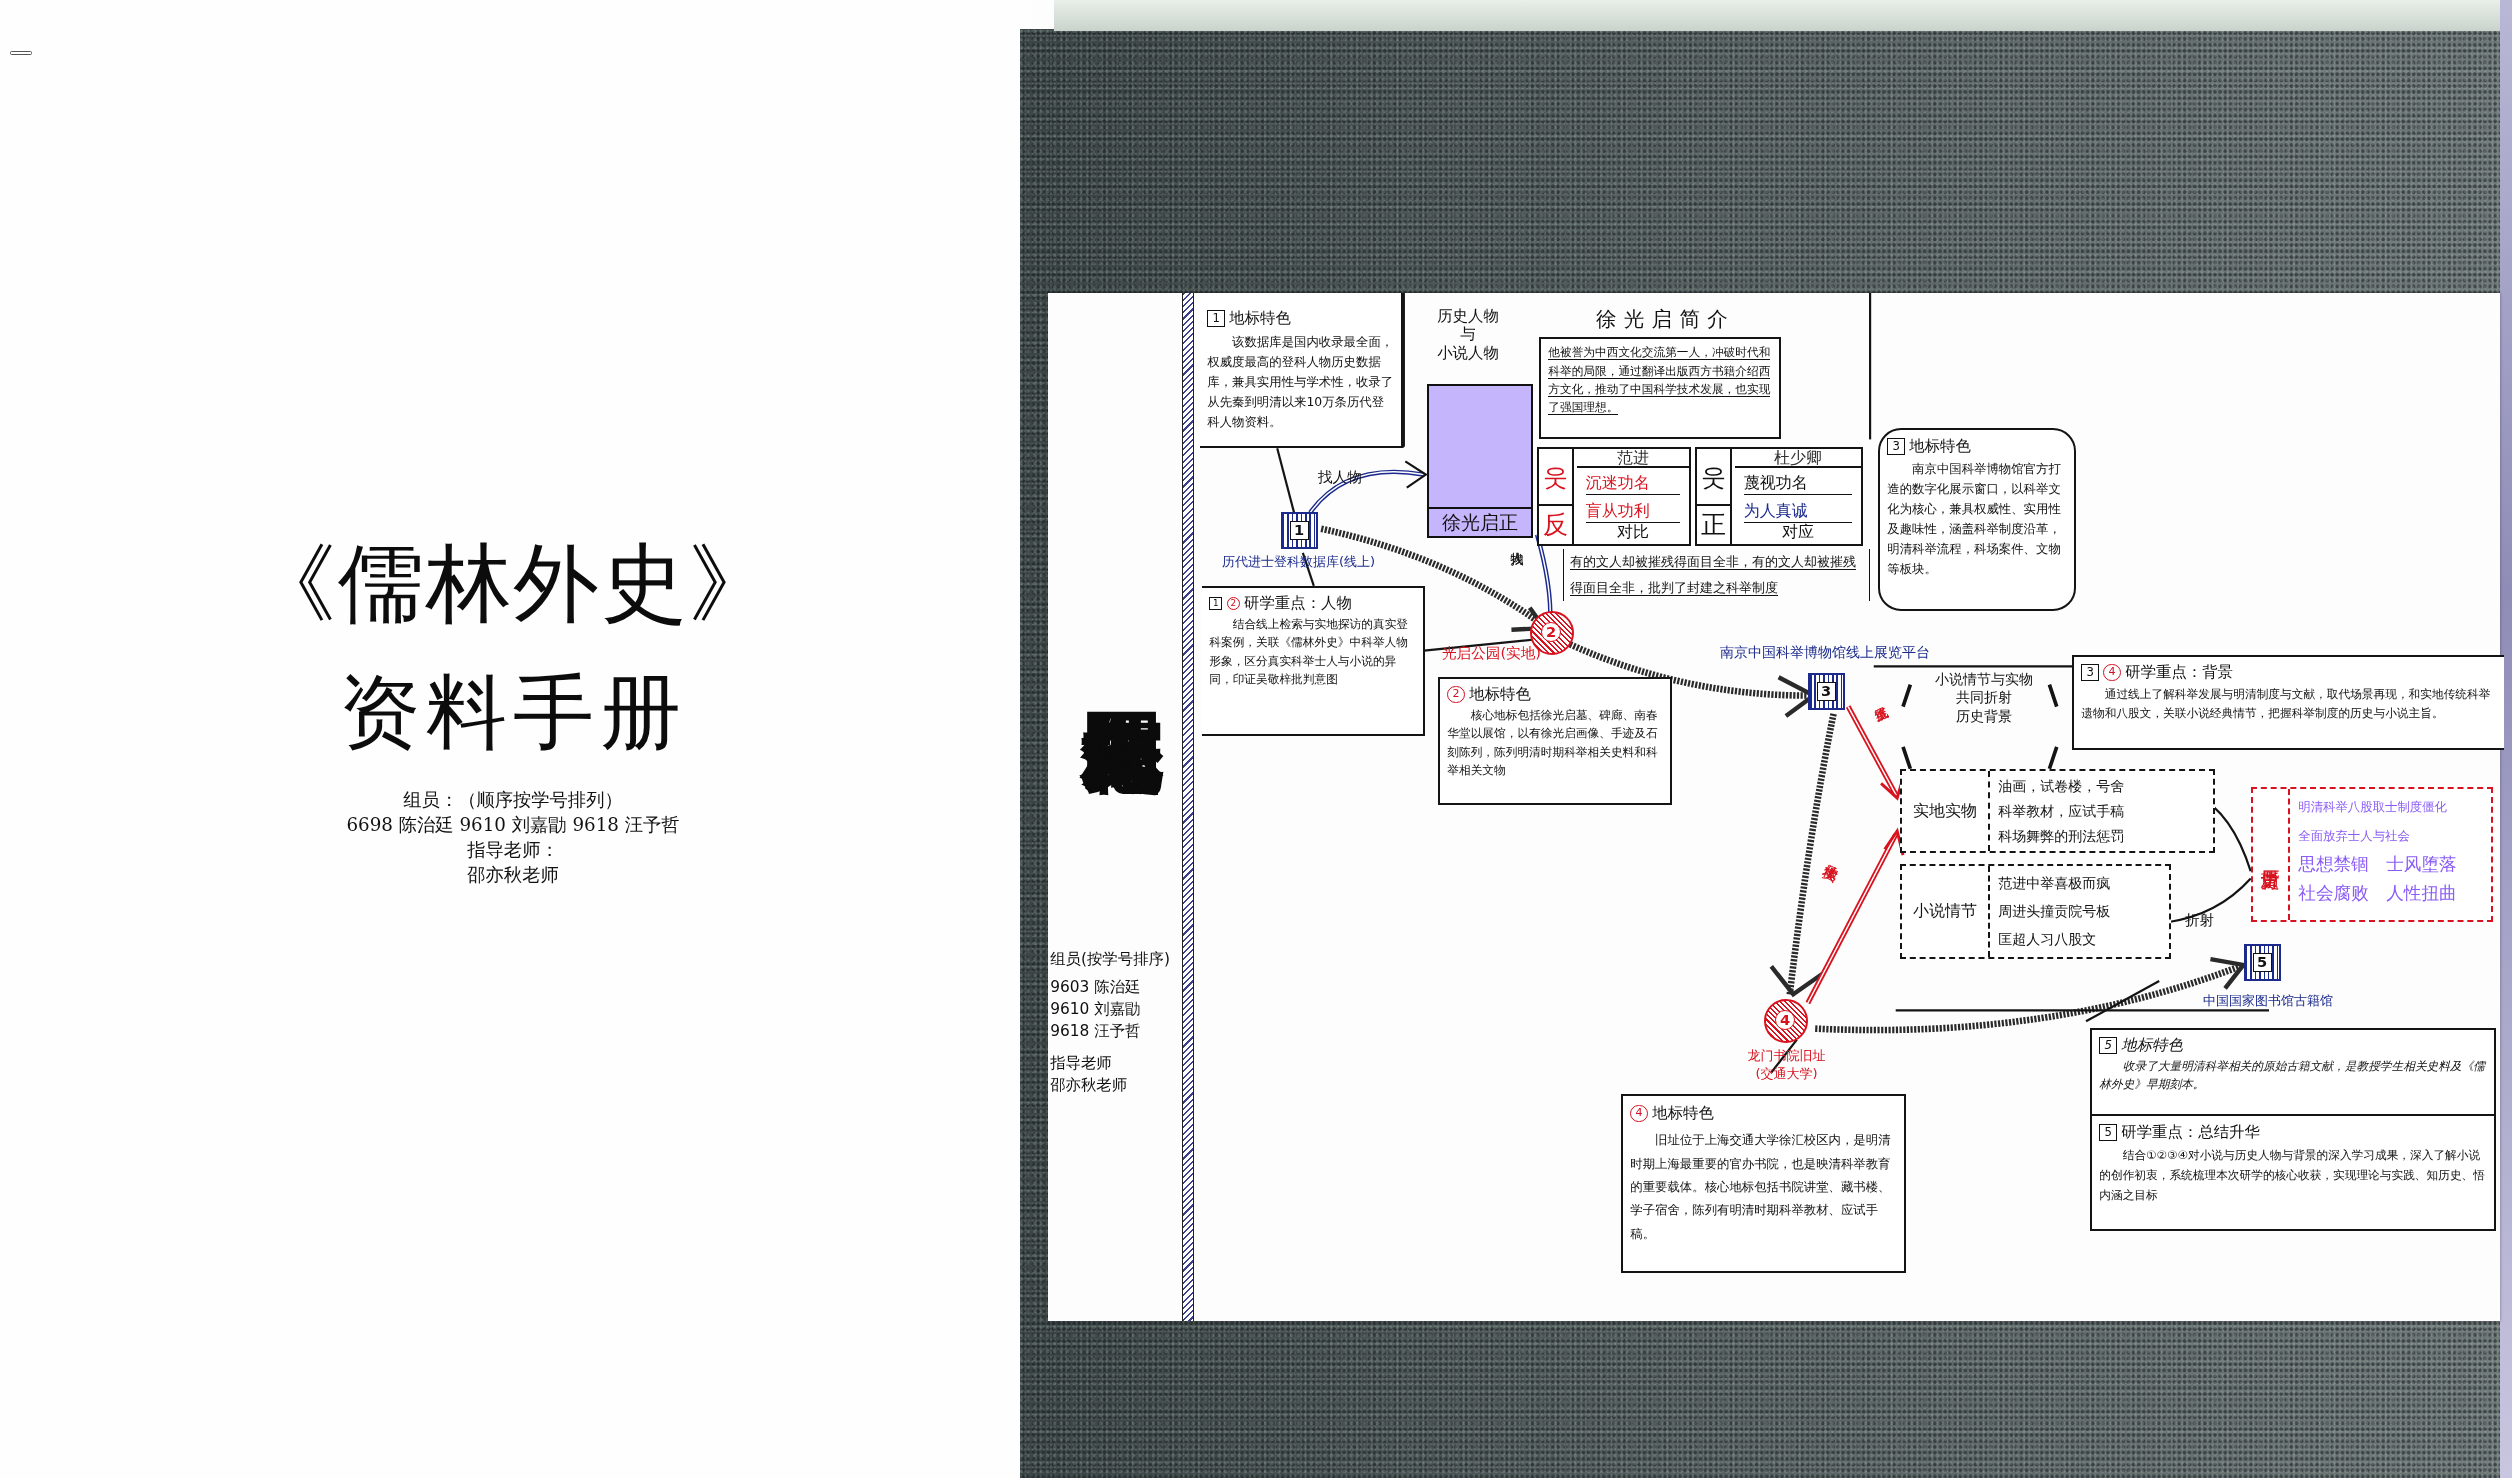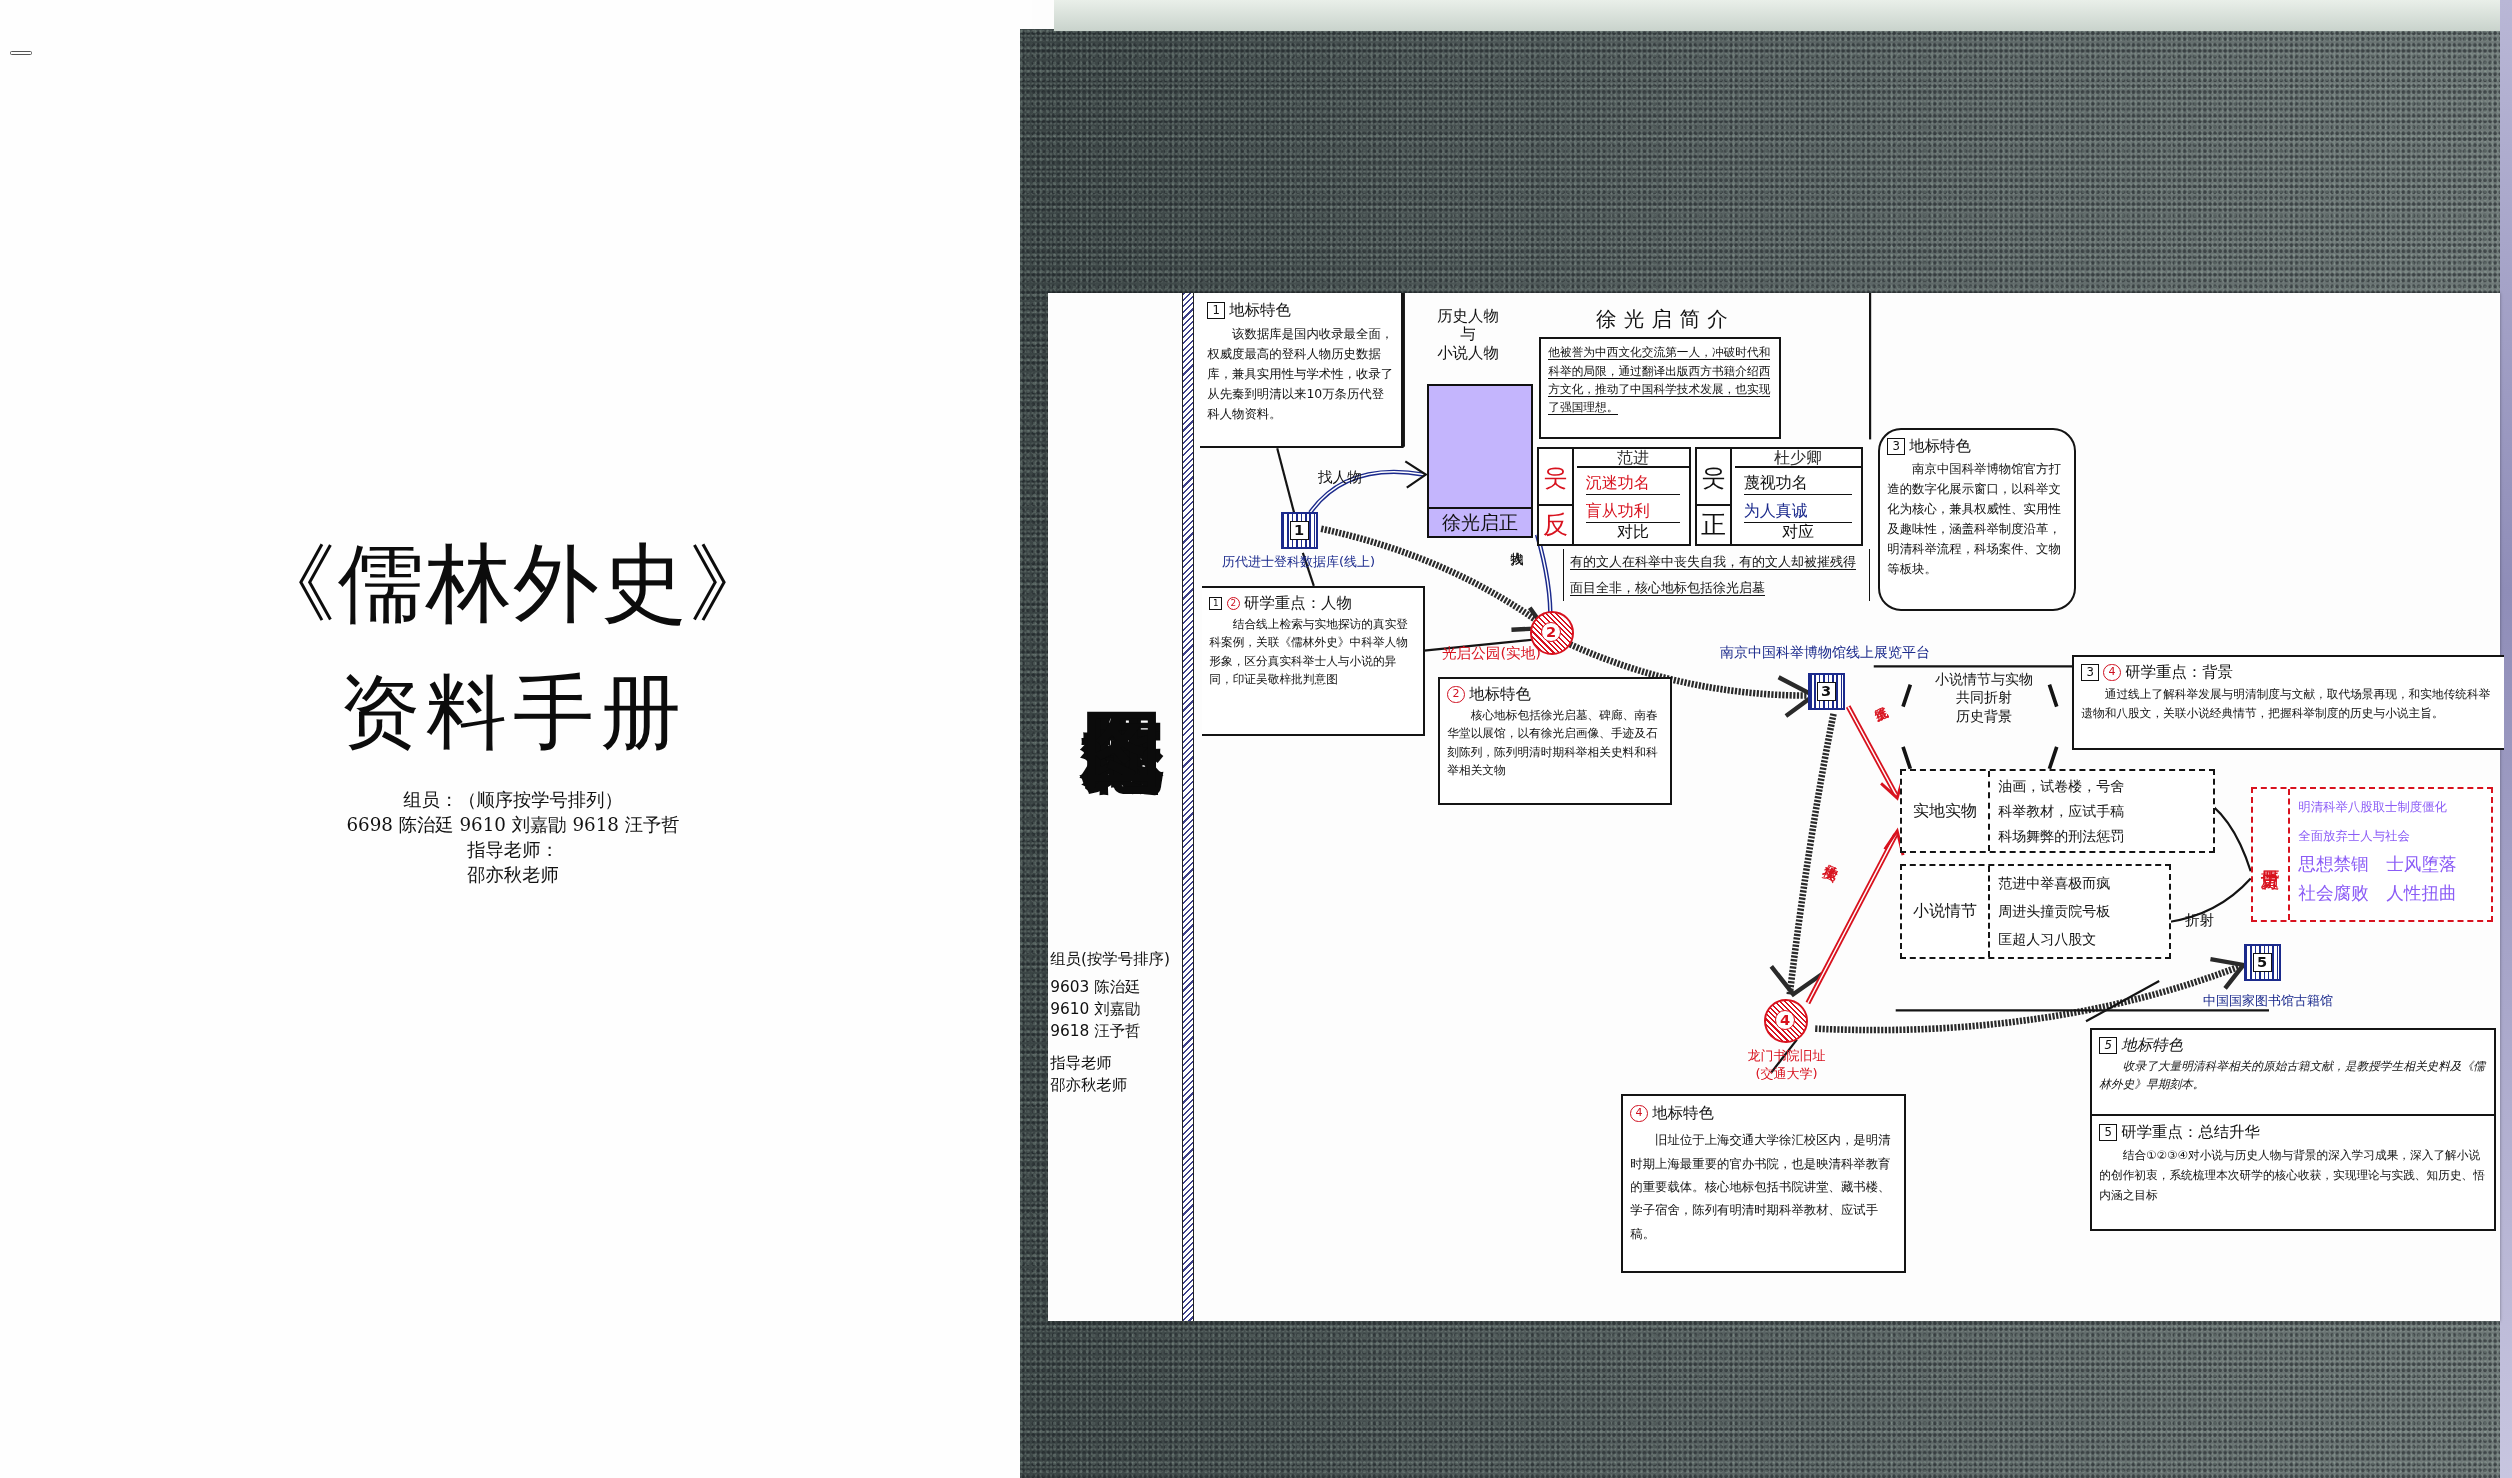--- a/index.html
+++ b/index.html
@@ -154,21 +154,21 @@
 
   <line x1="1932" y1="890" x2="2110" y2="872" stroke="#141414" stroke-width="3"></line>
   <line x1="2420" y1="1465" x2="2455" y2="1420" stroke="#141414" stroke-width="3"></line>
   <line x1="2560" y1="910" x2="2900" y2="910" stroke="#141414" stroke-width="3"></line>
   <line x1="2850" y1="1395" x2="2950" y2="1340" stroke="#141414" stroke-width="3"></line>
   <line x1="2590" y1="1380" x2="3100" y2="1380" stroke="#141414" stroke-width="3"></line>
 
   <path d="M2610 935 L2600 965 M2800 935 L2810 965 M2610 1050 L2600 1020 M2800 1050 L2810 1020" stroke="#141414" stroke-width="5"></path>
 </svg>
 
-<div class="box" style="left:1200px; top:293px; width:203px; height:155px; border-top:none; border-left:none; padding-top:7px;">
+<div class="box" style="left:1200px; top:293px; width:203px; height:155px; border-top:none; border-left:none; padding-top:15px;">
   <div class="hd"><span class="sq">1</span><span>地标特色</span></div>
   <div class="indent" style="font-size:12.4px; line-height:20px;">该数据库是国内收录最全面，权威度最高的登科人物历史数据库，兼具实用性与学术性，收录了从先秦到明清以来10万条历代登科人物资料。</div>
 </div>
 
 <div class="marker-sq" style="left:1281px; top:512px;">
     <span>1</span>
   </div>
 <div class="label blue" style="left:1222px; top:553px; font-size:13px;">历代进士登科数据库(线上)</div>
 
 <div class="marker-circ" style="left:1530px; top:611px;">
@@ -232,21 +232,21 @@
   </div>
   <div class="body">
     <div class="nm">杜少卿</div>
     <div class="ln">蔑视功名</div>
     <div class="ln blue">为人真诚</div>
     <div style="line-height:17.6px;">对应</div>
   </div>
 </div>
 
 <div style="position:absolute; left:1563px; top:549px; width:307px; font-size:13px; line-height:26px; border-left:1.5px solid #111; border-right:1.5px solid #111; padding:0 5.9px;">
-  <span class="ul">有的文人在科举中丧失自我，有的文人却被摧残得面目全非，核心地标包括徐光启墓</span>
+  <span class="ul">有的文人却被摧残得面目全非，有的文人却被摧残得面目全非，批判了封建之科举制度</span>
 </div>
 
 <div class="box" style="left:1202px; top:586px; width:223px; height:150px; border-left:none; font-size:11.7px; line-height:18.3px;">
   <div class="hd"><span class="sq" style="width:13px;height:13px;line-height:10.2px;font-size:8.8px;">1</span><span class="rc" style="width:13px;height:13px;line-height:10.2px;font-size:8.8px;">2</span><span>研学重点：人物</span></div>
   <div class="indent">结合线上检索与实地探访的真实登科案例，关联《儒林外史》中科举人物形象，区分真实科举士人与小说的异同，印证吴敬梓批判意图</div>
 </div>
 
 <div class="box" style="left:1438px; top:677px; width:234px; height:128px; font-size:11.7px; line-height:18.3px;">
   <div class="hd"><span class="rc">2</span><span>地标特色</span></div>
   <div class="indent">核心地标包括徐光启墓、碑廊、南春华堂以展馆，以有徐光启画像、手迹及石刻陈列，陈列明清时期科举相关史料和科举相关文物</div>

